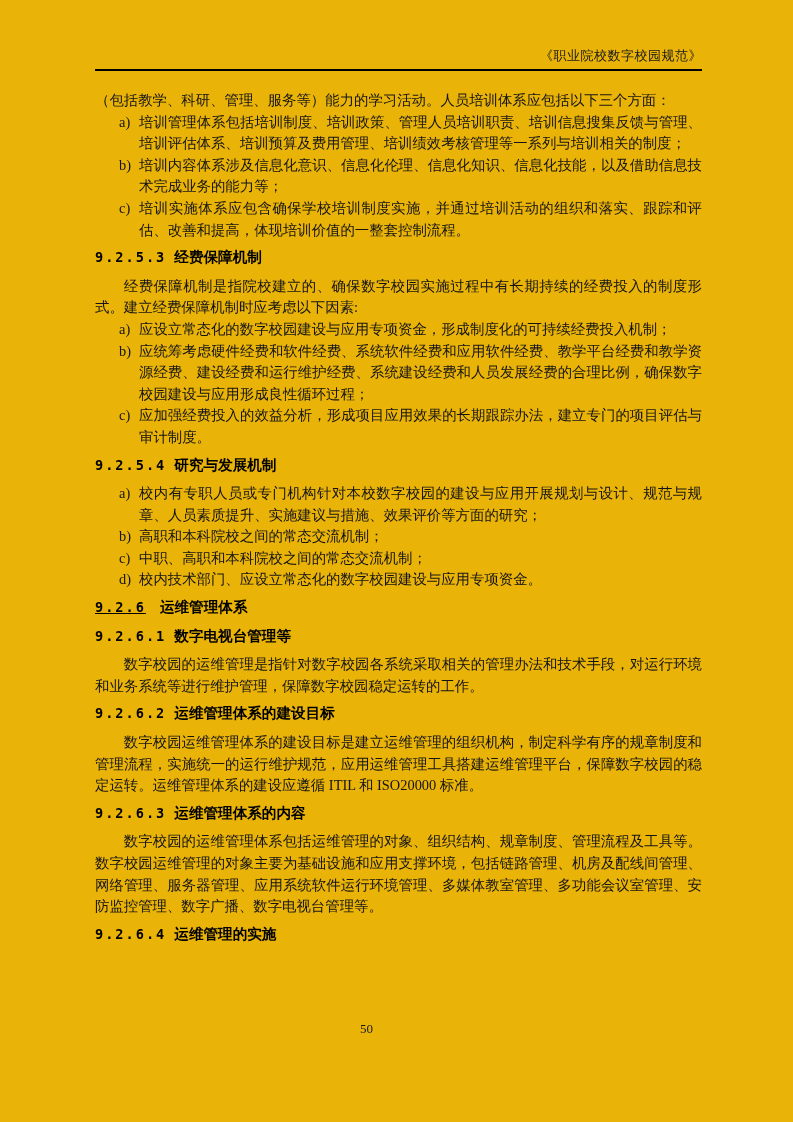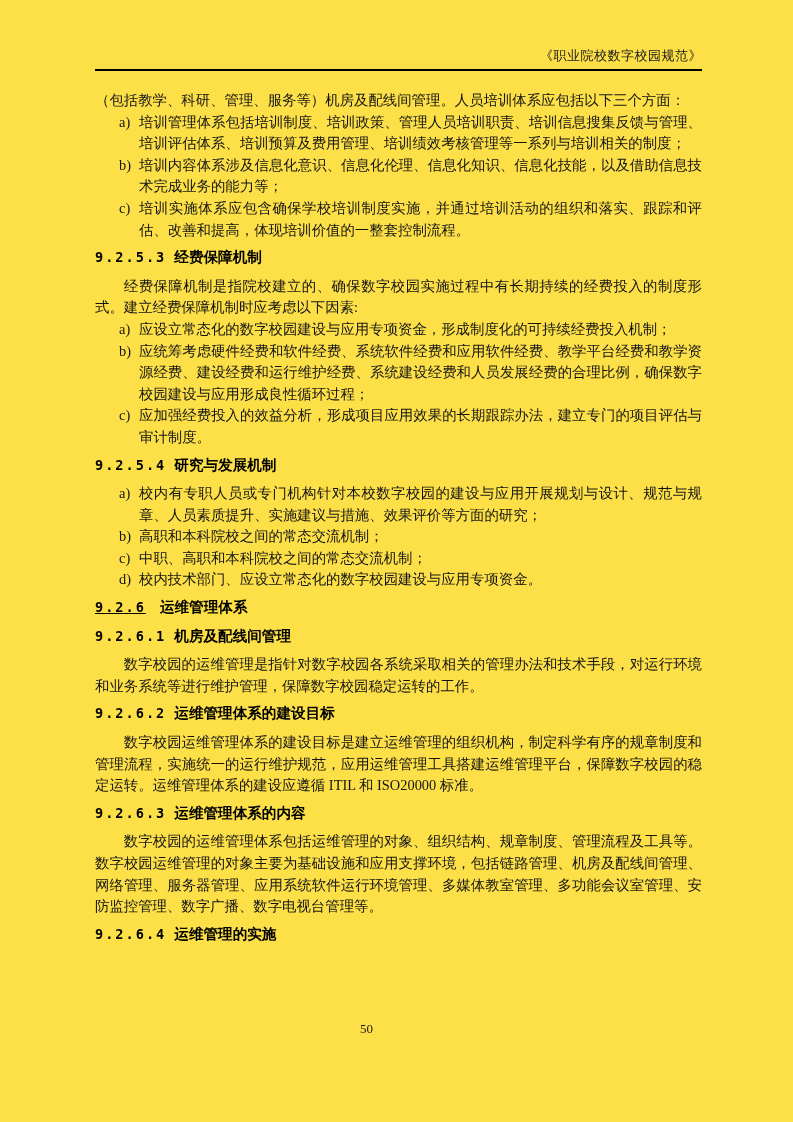--- a/index.html
+++ b/index.html
@@ -5,21 +5,21 @@
   * { box-sizing: border-box; }
   html, body { margin: 0; padding: 0; }
   body {
     width: 793px; height: 1122px;
     background: #e8e8e8;
     font-family: "Liberation Serif", serif;
   }
   .page {
     position: relative;
     width: 793px; height: 1122px;
-    background: #fde047;
+    background: #eab308;
     color: #111;
     overflow: hidden;
   }
   
   .running-title {
     position: absolute;
     top: 47px; right: 91px;
     font-size: 13px;
     letter-spacing: 0.5px;
     color: #1a1a1a;
@@ -89,21 +89,21 @@
 </head>
 <body>
 
 <div class="page">
 
   <div class="running-title">《职业院校数字校园规范》</div>
   <hr class="header-rule">
 
   <div class="content">
 
-    <p class="para">（包括教学、科研、管理、服务等）机房及配线间管理。人员培训体系应包括以下三个方面：</p>
+    <p class="para">（包括教学、科研、管理、服务等）能力的学习活动。人员培训体系应包括以下三个方面：</p>
 
     <ol class="doc-list">
       <li>
         <span class="marker">a)</span>
         <span>培训管理体系包括培训制度、培训政策、管理人员培训职责、培训信息搜集反馈与管理、培训评估体系、培训预算及费用管理、培训绩效考核管理等一系列与培训相关的制度；</span>
       </li>
       <li>
         <span class="marker">b)</span>
         <span>培训内容体系涉及信息化意识、信息化伦理、信息化知识、信息化技能，以及借助信息技术完成业务的能力等；</span>
       </li>
@@ -152,21 +152,21 @@
         <span class="marker">d)</span>
         <span>校内技术部门、应设立常态化的数字校园建设与应用专项资金。</span>
       </li>
     </ol>
 
     <h3 class="sec-heading level2">
       <span class="sec-num">9.2.6</span><span>运维管理体系</span>
     </h3>
 
     <h3 class="sec-heading">
-      <span class="sec-num">9.2.6.1</span><span>机房及配线间管理</span>
+      <span class="sec-num">9.2.6.1</span><span>数字电视台管理等</span>
     </h3>
     <p class="para indent">数字校园的运维管理是指针对数字校园各系统采取相关的管理办法和技术手段，对运行环境和业务系统等进行维护管理，保障数字校园稳定运转的工作。</p>
 
     <h3 class="sec-heading">
       <span class="sec-num">9.2.6.2</span><span>运维管理体系的建设目标</span>
     </h3>
     <p class="para indent">数字校园运维管理体系的建设目标是建立运维管理的组织机构，制定科学有序的规章制度和管理流程，实施统一的运行维护规范，应用运维管理工具搭建运维管理平台，保障数字校园的稳定运转。运维管理体系的建设应遵循 ITIL 和 ISO20000 标准。</p>
 
     <h3 class="sec-heading">
       <span class="sec-num">9.2.6.3</span><span>运维管理体系的内容</span>

